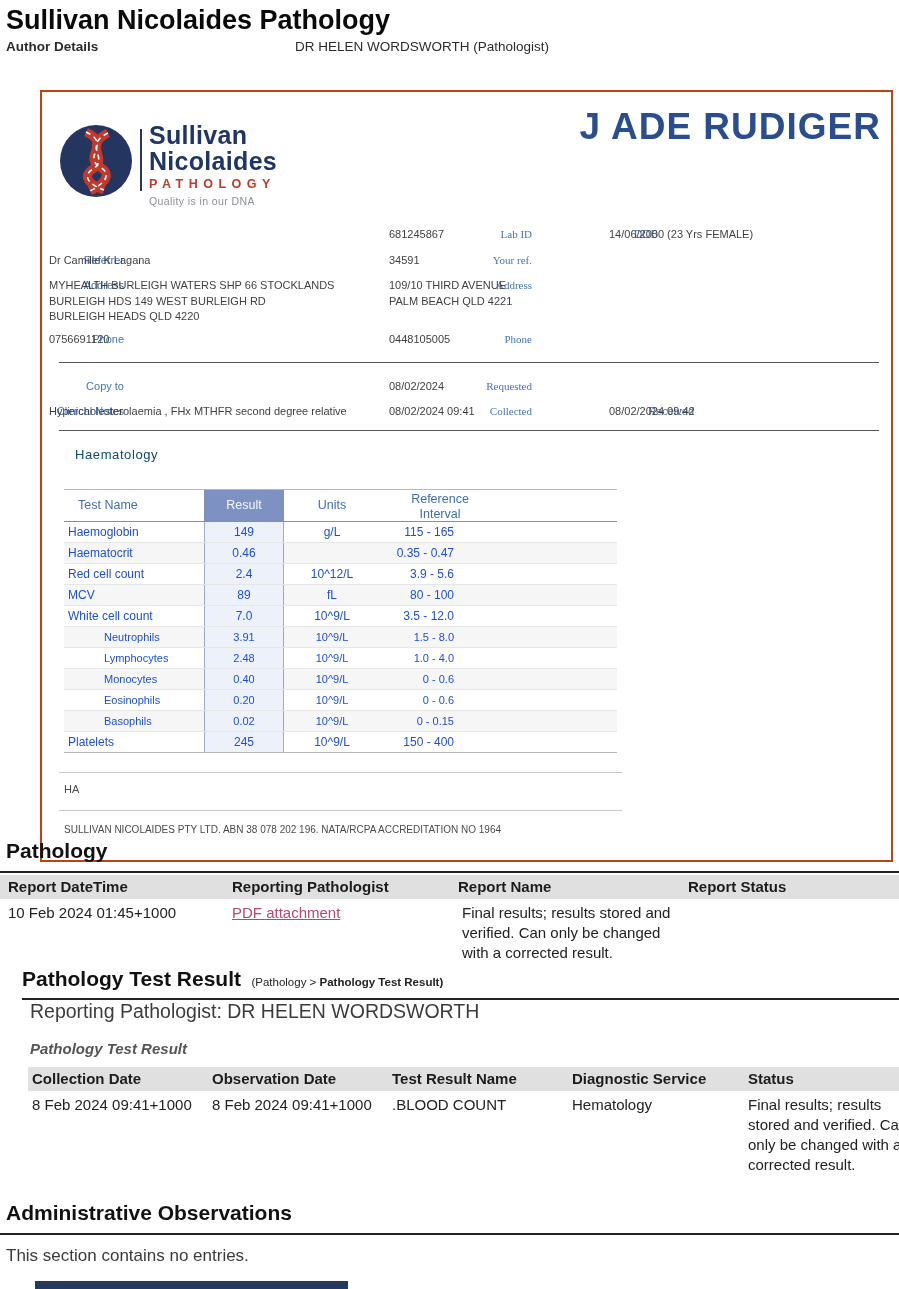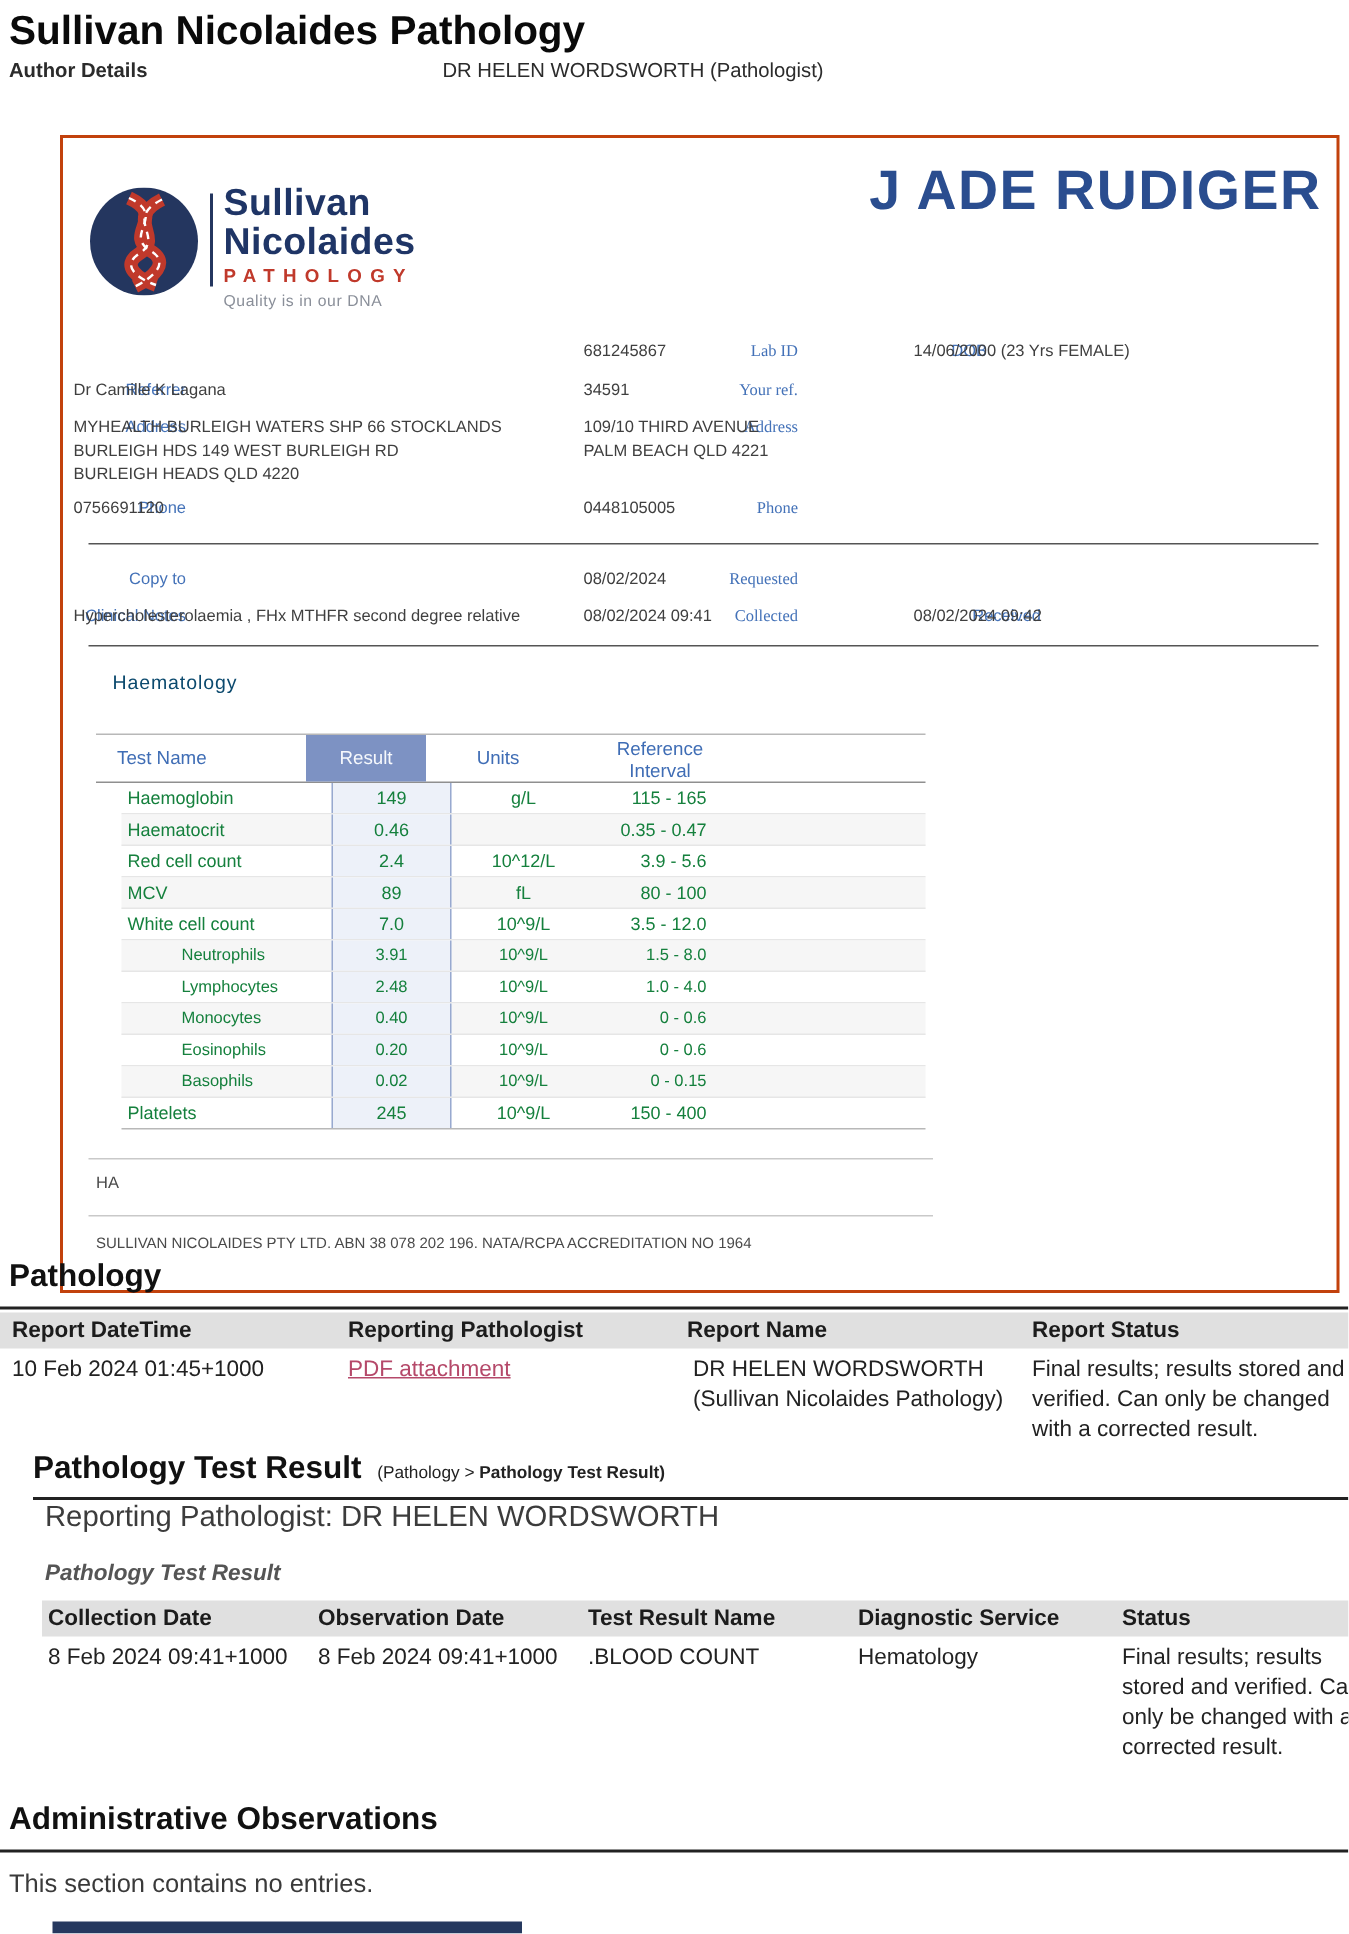--- a/index.html
+++ b/index.html
@@ -48,22 +48,22 @@
   .hhead { height:33px; border-top:1px solid #b8b8b8; border-bottom:1px solid #8f8f8f;
            color:#3f6db5; font-size:12.5px; }
   .hhead .hc { line-height:31px; }
   .hc { position:static; flex:0 0 auto; }
   .hc.c-name  { width:140px; padding-left:14px; text-align:left; }
   .hc.c-res   { width:80px;  text-align:center; }
   .hc.c-units { width:96px;  text-align:center; }
   .hc.c-ref   { width:120px; text-align:center; }
   .hhead .c-res { background:#7d92c3; color:#f6f8fc; }
   .hhead .c-ref { line-height:15px; padding-top:2px; }
-  .hrow { height:21px; line-height:21px; font-size:12px; color:#15803d;
-          border-bottom:1px solid #e6e6e6;margin-left:17px; }
+  .hrow { height:21px; line-height:21px; font-size:12px; color:#1d4ed8;
+          border-bottom:1px solid #e6e6e6; }
   .hrow.alt { background:#f6f6f6; }
   .hrow:last-child { border-bottom:1px solid #b8b8b8; }
   .hrow .c-name { padding-left:4px; }
   .hrow.indent { font-size:11px; }
   .hrow.indent .c-name { padding-left:40px; }
   .hrow .c-res { background:#edf1f9; border-left:1px solid #98a9cf; border-right:1px solid #98a9cf; }
   .hrow .c-ref { width:74px; text-align:right; }
   .pdf-footnote { font-size:10px; color:#4a4a4a; white-space:nowrap; }
   .ha-code { font-size:11px; color:#4a4a4a; }
 
@@ -288,24 +288,20 @@
   <div class="dtable t1">
     <div class="dhead">
       <div class="dc c1">Report DateTime</div>
       <div class="dc c3">Reporting Pathologist</div>
       <div class="dc c2">Report Name</div>
       <div class="dc c4">Report Status</div>
     </div>
     <div class="drow">
       <div class="dc c1">10 Feb 2024 01:45+1000</div>
       <div class="dc c2"><span class="link" style="position:static">PDF attachment</span></div>
-      <div class="dc c3">
-          <div>DR HELEN WORDSWORTH</div>
-          <div>(Sullivan Nicolaides Pathology)</div>
-        </div>
       <div class="dc c4">
           <div class="status-text">Final results; results stored and verified. Can only be changed with a corrected result.</div>
         </div>
     </div>
   </div>
 </div>
 
 <div class="section" style="top:966px">
   <div class="tr-head-row">
     <span class="sec-title" style="position:static">Pathology Test Result</span>

